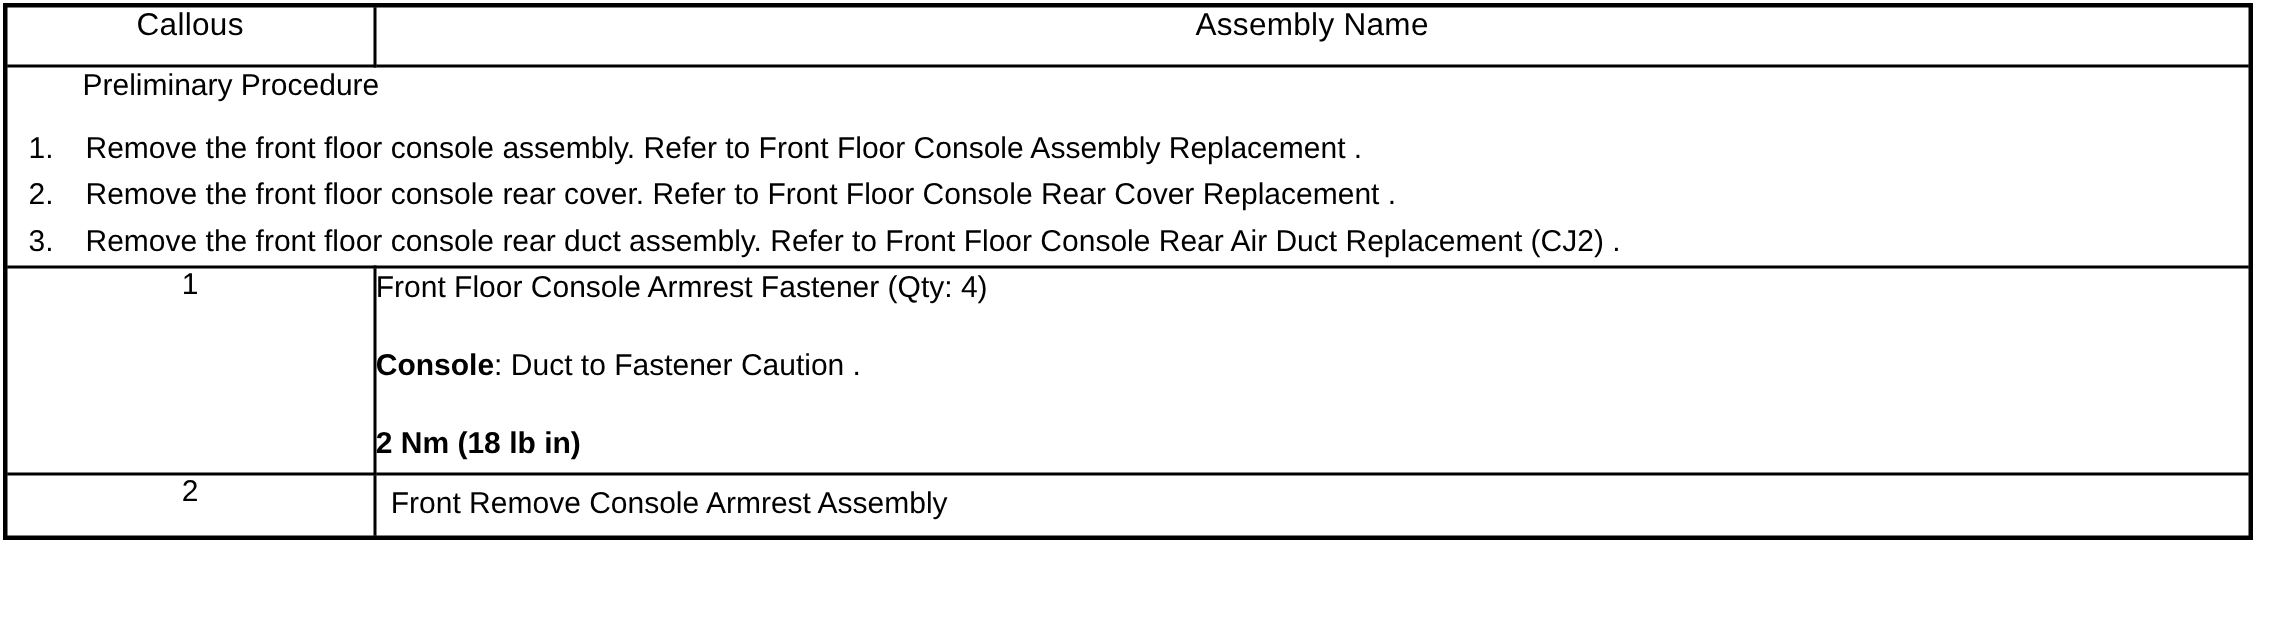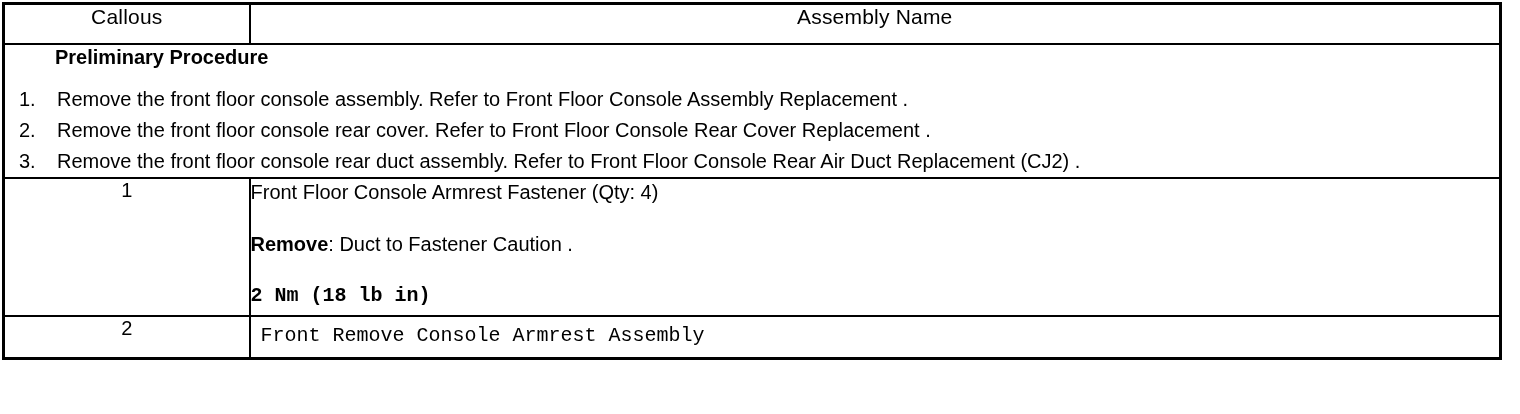--- a/index.html
+++ b/index.html
@@ -52,21 +52,21 @@
     letter-spacing: 0.2px;
   }
   .hdr-cell-callout { border-right: 2px solid #000; }
 
   
   .prelim-cell {
     padding: 14px 10px 16px 10px;
   }
   .prelim-title {
     font-size: 20px;
-    font-weight: bold;
+    font-weight: normal;
     margin: 0 0 14px 50px;
     line-height: 1.25;
   }
   ol.prelim-list {
     margin: 0;
     padding: 0;
     list-style: none;
   }
   ol.prelim-list li {
     font-size: 20px;
@@ -91,21 +91,21 @@
   }
   .callout-body {
     padding: 8px 10px 10px 10px;
     font-size: 20px;
     line-height: 1.3;
   }
   .callout-body p {
     margin: 0 12px 26px 0;
     white-space: nowrap;
   }
-  .callout-body p:last-child { margin-bottom: 6px; font-family: Liberation Mono, monospace; }
+  .callout-body p:last-child { margin-bottom: 6px; }
   .callout-body .b { font-weight: bold; }
 
   .row-simple .callout-body {
     padding: 6px 10px 8px 10px;
   }
   .row-simple .callout-body p { margin: 0; }
 </style>
 </head>
 <body>
 
@@ -140,21 +140,21 @@
               <span class="li-text">Remove the front floor console rear duct assembly. Refer to Front Floor Console Rear Air Duct Replacement (CJ2) .</span>
             </li>
           </ol>
         </td>
       </tr>
 
       <tr>
         <td class="callout-num">1</td>
         <td class="callout-body">
           <p>Front Floor Console Armrest Fastener (Qty: 4)</p>
-          <p><span class="b">Remove</span><span>: Duct to Fastener Caution .</span></p>
+          <p><span class="b">Console</span><span>: Duct to Fastener Caution .</span></p>
           <p class="b">2 Nm (18 lb in)</p>
         </td>
       </tr>
 
       <tr class="row-simple">
         <td class="callout-num">2</td>
         <td class="callout-body">
           <p>Front Remove Console Armrest Assembly</p>
         </td>
       </tr>

